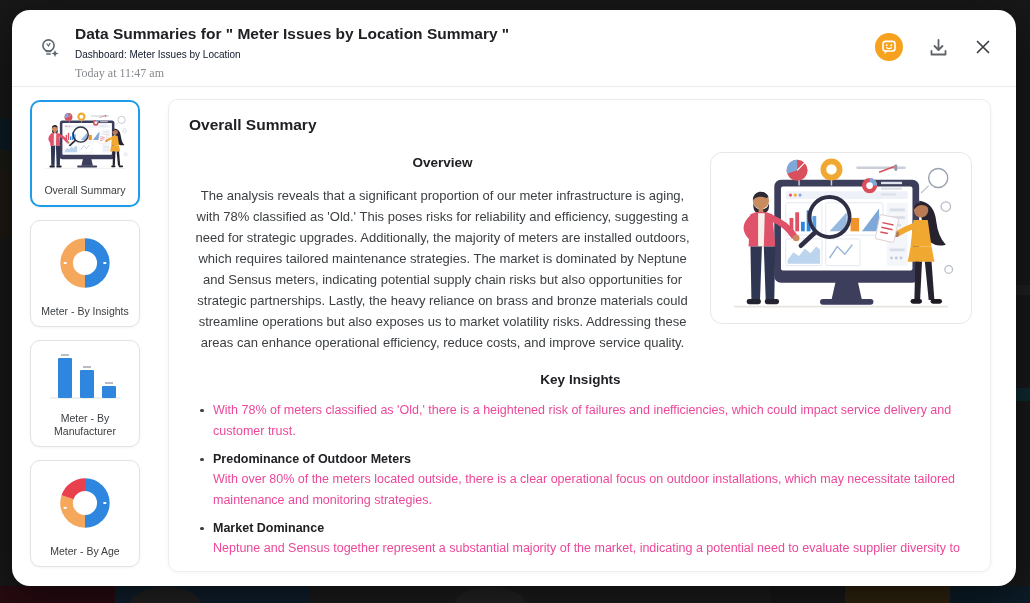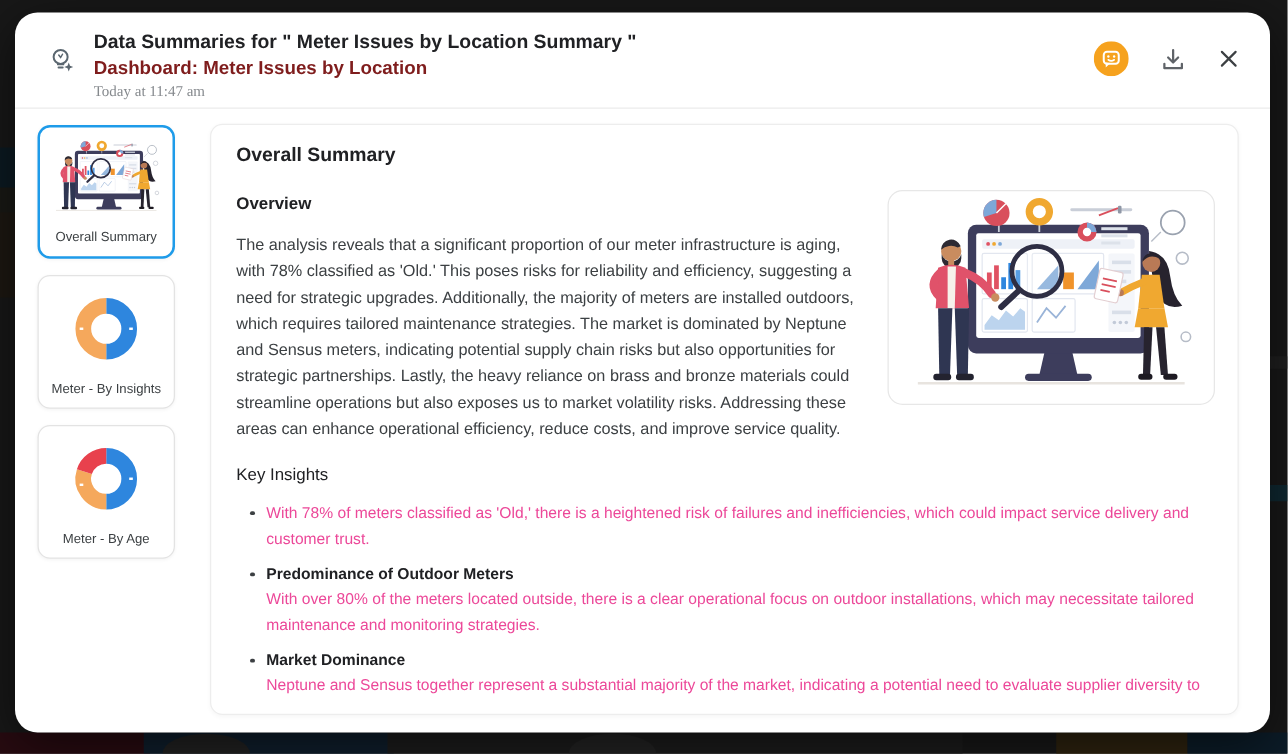--- a/index.html
+++ b/index.html
@@ -18,21 +18,21 @@
     background:#fff;border-radius:18px;box-shadow:0 10px 40px rgba(0,0,0,.55);
     overflow:hidden;
   }
   .hdr{
     position:relative;height:77px;box-sizing:border-box;
     padding:14px 24px 0 26px;display:flex;align-items:flex-start;gap:13px;
     border-bottom:1px solid #ececec;
   }
   .hdr-ic{margin-top:13px;flex:none;}
   .hdr-title{font-size:15.5px;font-weight:bold;color:#202124;line-height:19px;}
-  .hdr-sub{font-size:15px;color:#7f1d1d;margin-top:4px;line-height:15px;font-weight:bold;}
+  .hdr-sub{font-size:10px;color:#0f172a;margin-top:4px;line-height:15px;}
   .hdr-time{font-size:12px;color:#85898d;margin-top:4px;line-height:14px;font-family:Liberation Serif, serif;}
   .hdr-actions{margin-left:auto;display:flex;align-items:center;gap:25px;margin-top:9px;}
   .icon-btn{cursor:pointer;border:none;background:none;padding:0;display:flex;align-items:center;}
   
   .bodyrow{display:flex;height:499px;}
   .sidebar{width:110px;margin:13px 0 0 18px;flex:none;display:flex;flex-direction:column;gap:13px;}
   .scard{
     box-sizing:border-box;height:107px;background:#fff;border:1px solid #e3e3e3;border-radius:10px;
     display:flex;flex-direction:column;align-items:center;cursor:pointer;
     box-shadow:0 1px 3px rgba(0,0,0,.05);
@@ -42,29 +42,29 @@
   .slbl{font-size:10.5px;color:#3c4043;text-align:center;line-height:1.25;padding:0 5px 8px;}
   
   .content{
     flex:1;margin:12px 25px 14px 28px;box-sizing:border-box;
     border:1px solid #ededed;border-radius:10px;background:#fff;
     box-shadow:0 1px 4px rgba(0,0,0,.04);
     padding:16px 18px 0 20px;overflow:hidden;
   }
   .c-title{font-size:15.5px;font-weight:bold;color:#202124;margin:0 0 15px;}
   .c-row{display:flex;gap:14px;}
-  .c-left{flex:1;min-width:0;}
+  .c-left{flex:1;min-width:0;text-align:center;}
   .c-h3{font-size:13.5px;font-weight:bold;color:#202124;margin:6px 0 15px;}
   .c-p{font-size:13px;line-height:21px;color:#3c4043;margin:0;}
   .illo-card{
     flex:none;width:262px;height:172px;box-sizing:border-box;margin-top:3px;
     border:1px solid #e7e7e7;border-radius:12px;background:#fff;
     display:flex;align-items:center;justify-content:center;
   }
-  .ki-h3{font-size:13.5px;font-weight:normal;color:#202124;margin:19px 0 13px;}
+  .ki-h3{font-size:13.5px;font-weight:bold;color:#202124;margin:19px 0 13px;text-align:center;}
   ul.insights{list-style:none;margin:0;padding:0 0 0 24px;}
   ul.insights li{position:relative;margin-bottom:7px;}
   ul.insights li::before{
     content:'';position:absolute;left:-13px;top:8.5px;width:3.5px;height:3.5px;border-radius:50%;background:#3c4043;
   }
   .it{font-size:12.5px;font-weight:bold;color:#202124;line-height:20px;}
   .ix{font-size:12.5px;color:#ec4899;line-height:21px;}
   .defs-svg{position:absolute;width:0;height:0;overflow:hidden;}
 </style>
 </head>
@@ -231,20 +231,34 @@
           <svg width="58" height="58" viewBox="0 0 60 60">
             <path d="M30 11 A19 19 0 0 1 30 49" fill="none" stroke="#2e86de" stroke-width="13"></path>
             <path d="M30 49 A19 19 0 0 1 30 11" fill="none" stroke="#f5a85c" stroke-width="13"></path>
             <rect x="8" y="29" width="3" height="2" fill="#fff"></rect>
             <rect x="49" y="29" width="3" height="2" fill="#fff"></rect>
           </svg>
         </div>
         <div class="slbl">Meter - By Insights</div>
       </div>
 
+      <div class="scard">
+        <div class="sthumb">
+          <svg width="74" height="56" viewBox="0 0 74 56">
+            <line x1="2" y1="50" x2="72" y2="50" stroke="#e0e0e0" stroke-width="1"></line>
+            <rect x="10" y="10" width="14" height="40" rx="1" fill="#2e86de"></rect>
+            <rect x="32" y="22" width="14" height="28" rx="1" fill="#2e86de"></rect>
+            <rect x="54" y="38" width="14" height="12" rx="1" fill="#2e86de"></rect>
+            <rect x="13" y="6" width="8" height="2" fill="#b9bec6"></rect>
+            <rect x="35" y="18" width="8" height="2" fill="#b9bec6"></rect>
+            <rect x="57" y="34" width="8" height="2" fill="#b9bec6"></rect>
+          </svg>
+        </div>
+        <div class="slbl">Meter - By Manufacturer</div>
+      </div>
 
       <div class="scard">
         <div class="sthumb">
           <svg width="58" height="58" viewBox="0 0 60 60">
             <path d="M30 11 A19 19 0 0 1 30 49" fill="none" stroke="#2e86de" stroke-width="13"></path>
             <path d="M30 49 A19 19 0 0 1 11.9 24.1" fill="none" stroke="#f5a85c" stroke-width="13"></path>
             <path d="M11.9 24.1 A19 19 0 0 1 30 11" fill="none" stroke="#e8414d" stroke-width="13"></path>
             <rect x="8" y="34" width="3" height="2" fill="#fff"></rect>
             <rect x="49" y="29" width="3" height="2" fill="#fff"></rect>
           </svg>

